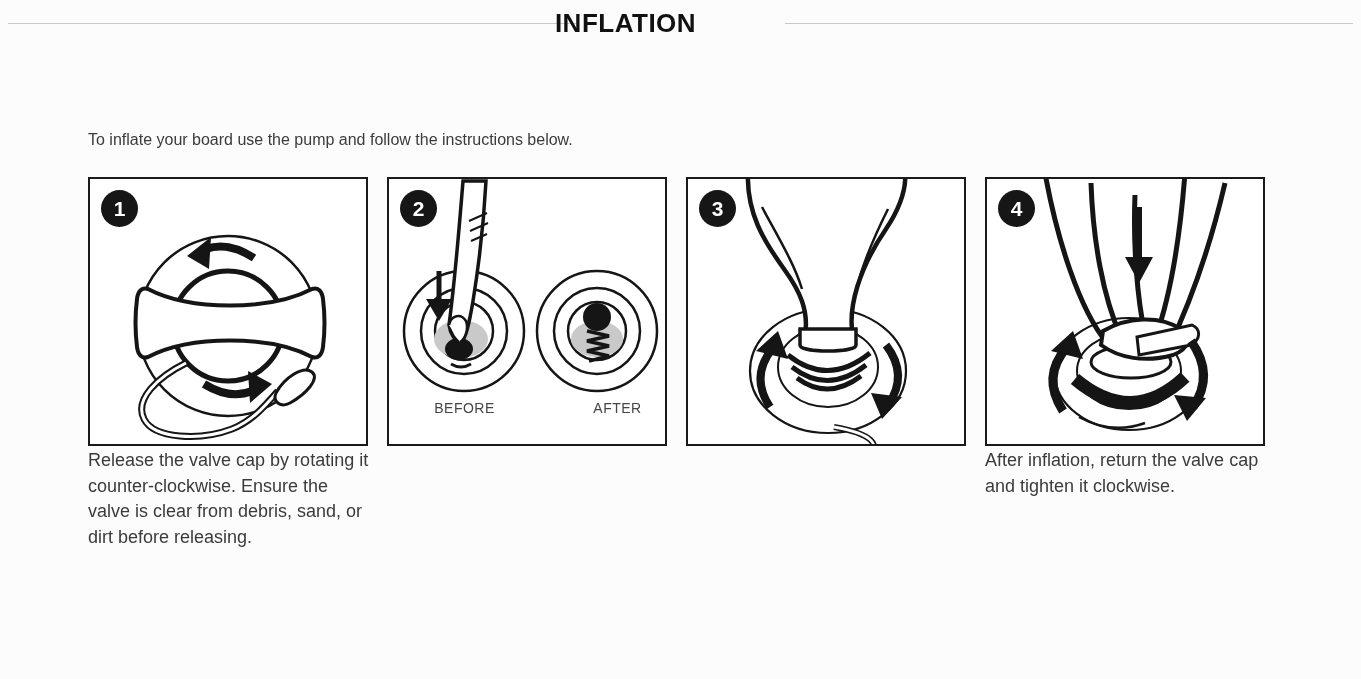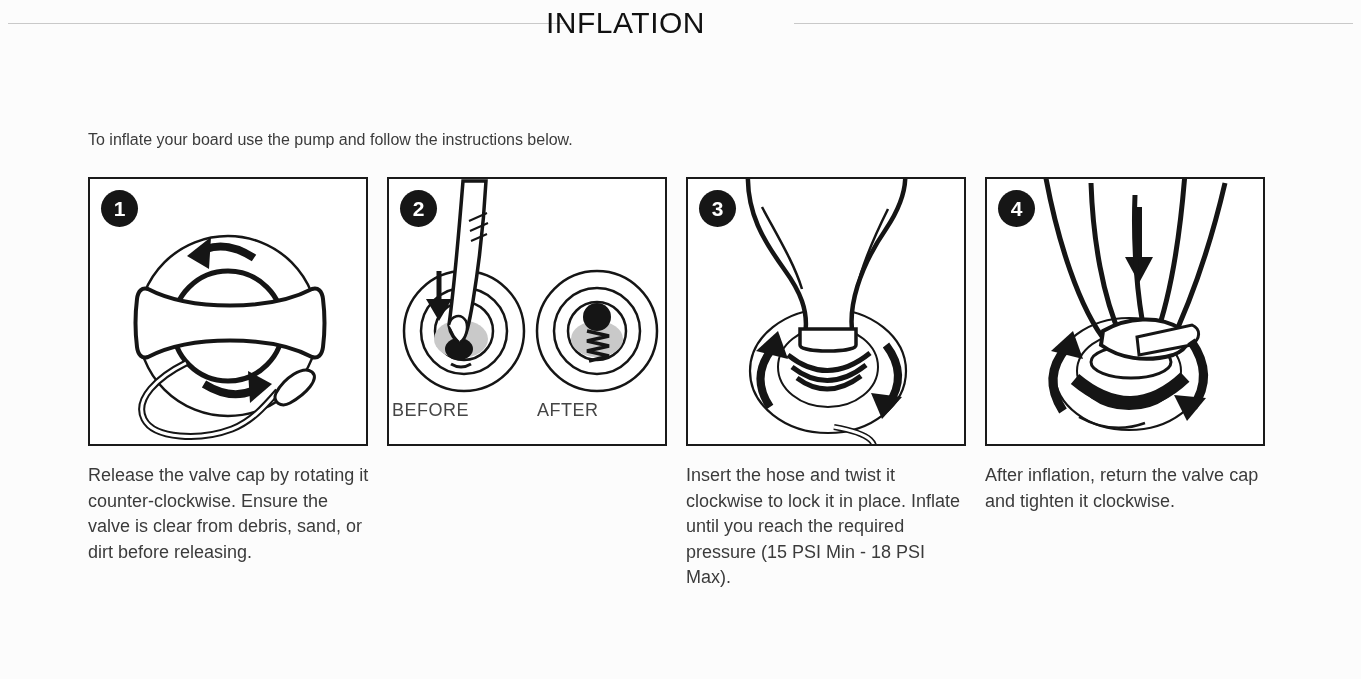--- a/index.html
+++ b/index.html
@@ -12,21 +12,21 @@
     background:var(--c-bg);
     font-family:"Liberation Sans","DejaVu Sans",sans-serif;
     color:var(--c-text);
   }
   .title-row{
     position:absolute; top:2px; left:0; width:1361px; height:42px;
     display:flex; align-items:center; gap:34px; padding:0 8px;
   }
   .title-rule{flex:1; border-top:1.5px solid var(--c-rule); height:0;}
   .page-title{
-    font-size:30px; font-weight:400; color:#111; letter-spacing:0.5px;
+    font-size:26px; font-weight:700; color:#111; letter-spacing:0.5px;
     white-space:nowrap; transform:translateX(-55px);
   }
   .intro{
     position:absolute; left:88px; top:131px; font-size:16px; color:var(--c-text);
   }
   .steps-row{
     position:absolute; left:88px; top:177px;
     display:flex; gap:19px;
   }
   .step-col{width:280px;}
@@ -35,27 +35,27 @@
     background:var(--c-panel); border:2.5px solid var(--c-ink); overflow:hidden;
   }
   .badge{
     position:absolute; left:11px; top:11px; width:37px; height:37px;
     background:var(--c-badge); border-radius:50%;
     display:flex; align-items:center; justify-content:center;
     color:#fff; font-size:21px; font-weight:bold; z-index:3;
   }
   .panel svg{position:absolute; left:0; top:0;}
   .ba-label{
-    position:absolute; top:221px; font-size:18px; color:#454545;
-    letter-spacing:0.5px; width:145px; z-index:2;
+    position:absolute; top:221px; font-size:14px; color:#454545;
+    letter-spacing:0.5px; text-align:center; width:145px; z-index:2;
   }
   .ba-before{left:3px;}
-  .ba-after{left:148px;}
+  .ba-after{left:156px;}
   .caption{
-    margin-top:17px; font-size:18px; line-height:1.42; color:var(--c-text);
+    margin-top:2px; font-size:18px; line-height:1.42; color:var(--c-text);
     width:282px;
   }
 </style>
 </head>
 <body>
 
 <div class="title-row">
   <div class="title-rule"></div>
   <div class="page-title">INFLATION</div>
   <div class="title-rule"></div>
@@ -155,21 +155,20 @@
             <path d="M198,166 Q221,196 200,226"></path>
             <polygon points="194,240 183,214 214,218" fill="#151515" stroke="none"></polygon>
           </g>
           <g>
             <path d="M146,248 C180,254 198,264 178,284" stroke-width="6"></path>
             <path d="M146,248 C180,254 198,264 178,284" stroke-width="2.8" stroke="#fff"></path>
           </g>
         </g>
       </svg>
     </div>
-    <div class="caption">Insert the hose and twist it clockwise to lock it in place. Inflate until you reach the required pressure (15 PSI Min - 18 PSI Max).</div>
   </div>
 
   <div class="step-col">
     <div class="panel">
       <div class="badge">4</div>
       <svg width="280" height="269" viewBox="0 0 280 269">
         <g stroke="#151515" fill="none">
           <ellipse cx="142" cy="195" rx="74" ry="56" stroke-width="2.2" fill="#fff"></ellipse>
           <ellipse cx="142" cy="192" rx="52" ry="38" stroke-width="2"></ellipse>
           <path d="M88,200 Q145,248 198,198" stroke-width="13"></path>

